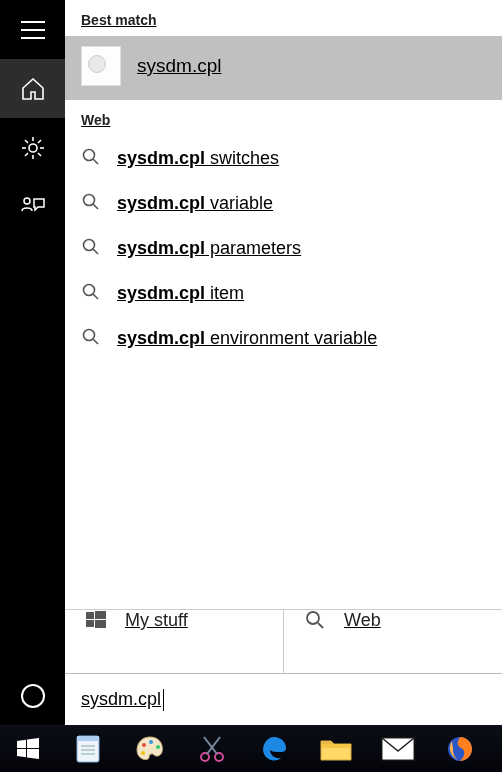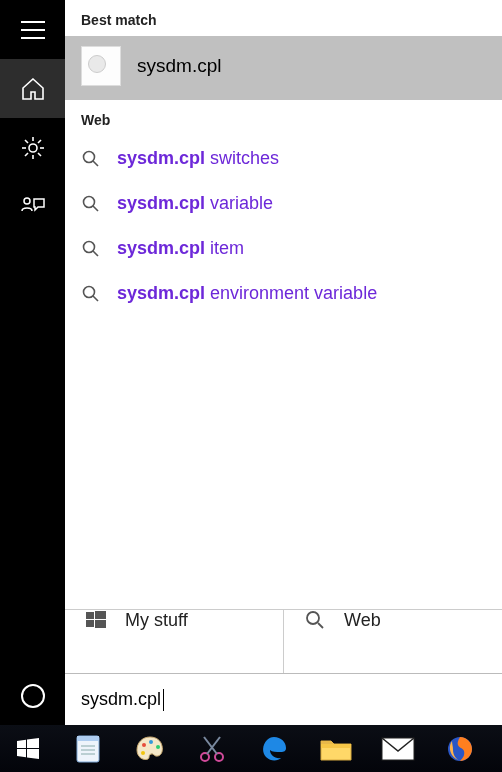--- a/index.html
+++ b/index.html
@@ -9,21 +9,21 @@
   .main-area { flex: 1; display: flex; }
   .left-rail { width: 65px; background: #000; display: flex; flex-direction: column; }
   .rail-top { display: flex; flex-direction: column; }
   .rail-icon {
     width: 65px; height: 59px; display: flex; align-items: center; justify-content: center;
     color: #fff; cursor: pointer;
   }
   .rail-icon.active { background: #2d2d2d; }
   .rail-spacer { flex: 1; }
 
-  .search-panel { flex: 1; background: #fff; display: flex; flex-direction: column; }
+  .search-panel { flex: 1; background: #fff; display: flex; flex-direction: column; text-decoration: underline; }
 
   .section-head {
     font-size: 14px; font-weight: 600; color: #222; padding: 12px 16px 8px;
   }
 
   .best-match {
     display: flex; align-items: center; gap: 16px; padding: 10px 16px 14px;
     background: #c0c0c0; cursor: pointer;
   }
   .cpl-icon {
@@ -31,22 +31,22 @@
   }
   .cpl-icon::after {
     content: ""; position: absolute; left: 6px; top: 8px; width: 16px; height: 16px;
     border-radius: 50%; background: #e9e9e9; border: 1px solid #ccc;
   }
   .bm-text .title { font-size: 19px; color: #000; font-weight: 400; }
   .bm-text .subtitle { font-size: 15px; color: #555; margin-top: 2px; }
 
   .web-list { display: flex; flex-direction: column; }
   .web-item {
-    display: flex; align-items: center; gap: 16px; padding: 12px 16px;
-    cursor: pointer; font-size: 18px; color: #6d28d9;
+    display: flex; align-items: flex-start; gap: 16px; padding: 12px 16px;
+    cursor: pointer; font-size: 18px; color: #000000;
   }
   .web-item .search-glyph { width: 20px; display:flex; justify-content:center; color:#555; }
   .web-item .bold { font-weight: 700; }
 
   .panel-spacer { flex: 1; }
 
   .bottom-tabs { display: flex; border-top: 1px solid #ccc; height: 64px; }
   .btab {
     flex: 1; display: flex; align-items: flex-start; justify-content: flex-start; gap: 18px;
     padding: 0 20px; font-size: 18px; color: #222; cursor: pointer;
@@ -160,20 +160,29 @@
           </span>
         <span><span class="bold">sysdm.cpl</span><span> variable</span></span>
       </div>
       <div class="web-item">
         <span class="search-glyph">
             <svg width="18" height="18" viewBox="0 0 18 18">
               <circle cx="7" cy="7" r="5.5" fill="none" stroke="#555" stroke-width="1.6"></circle>
               <line x1="11" y1="11" x2="16" y2="16" stroke="#555" stroke-width="1.6"></line>
             </svg>
           </span>
+        <span><span class="bold">sysdm.cpl</span><span> parameters</span></span>
+      </div>
+      <div class="web-item">
+        <span class="search-glyph">
+            <svg width="18" height="18" viewBox="0 0 18 18">
+              <circle cx="7" cy="7" r="5.5" fill="none" stroke="#555" stroke-width="1.6"></circle>
+              <line x1="11" y1="11" x2="16" y2="16" stroke="#555" stroke-width="1.6"></line>
+            </svg>
+          </span>
         <span><span class="bold">sysdm.cpl</span><span> item</span></span>
       </div>
       <div class="web-item">
         <span class="search-glyph">
             <svg width="18" height="18" viewBox="0 0 18 18">
               <circle cx="7" cy="7" r="5.5" fill="none" stroke="#555" stroke-width="1.6"></circle>
               <line x1="11" y1="11" x2="16" y2="16" stroke="#555" stroke-width="1.6"></line>
             </svg>
           </span>
         <span><span class="bold">sysdm.cpl</span><span> environment variable</span></span>

